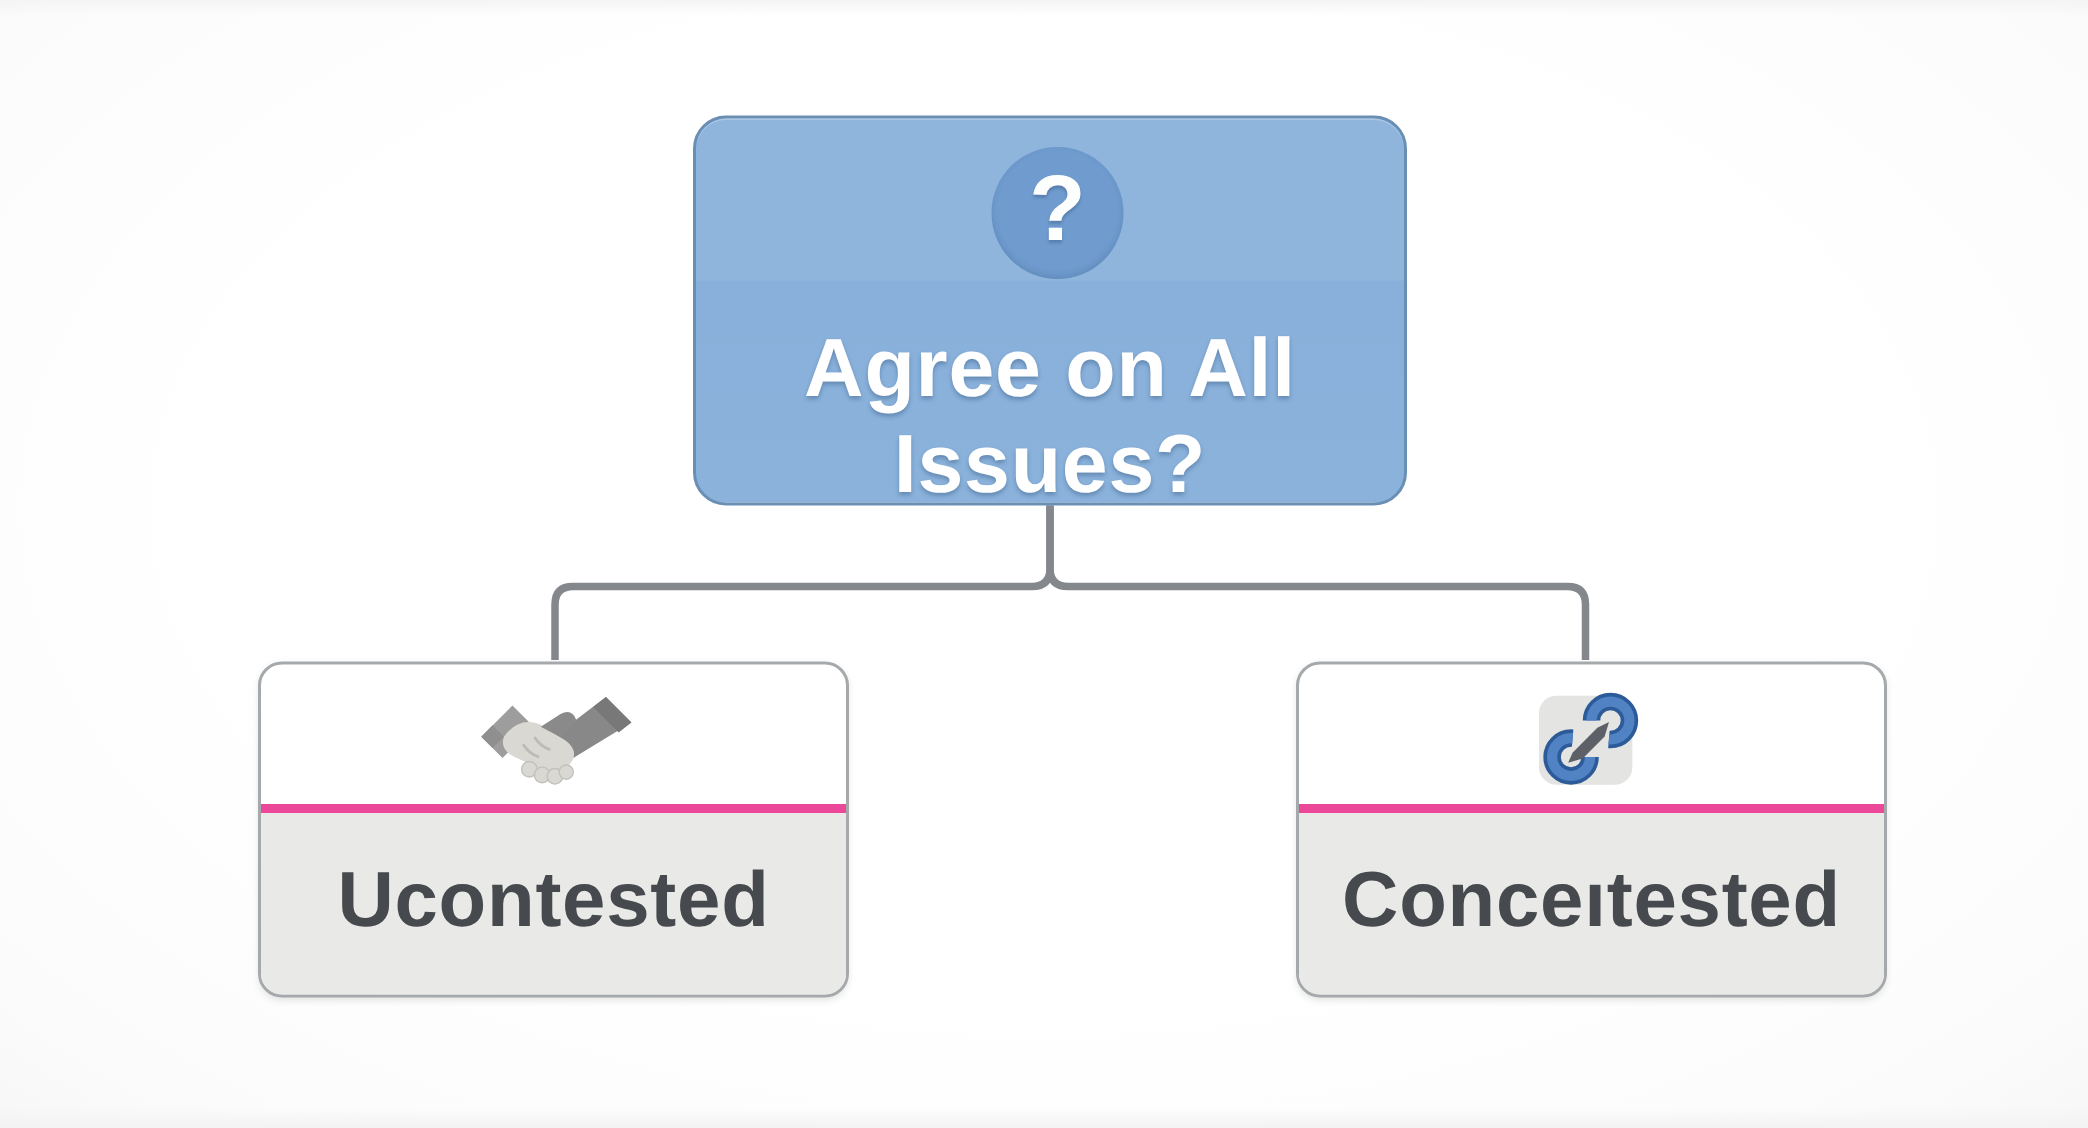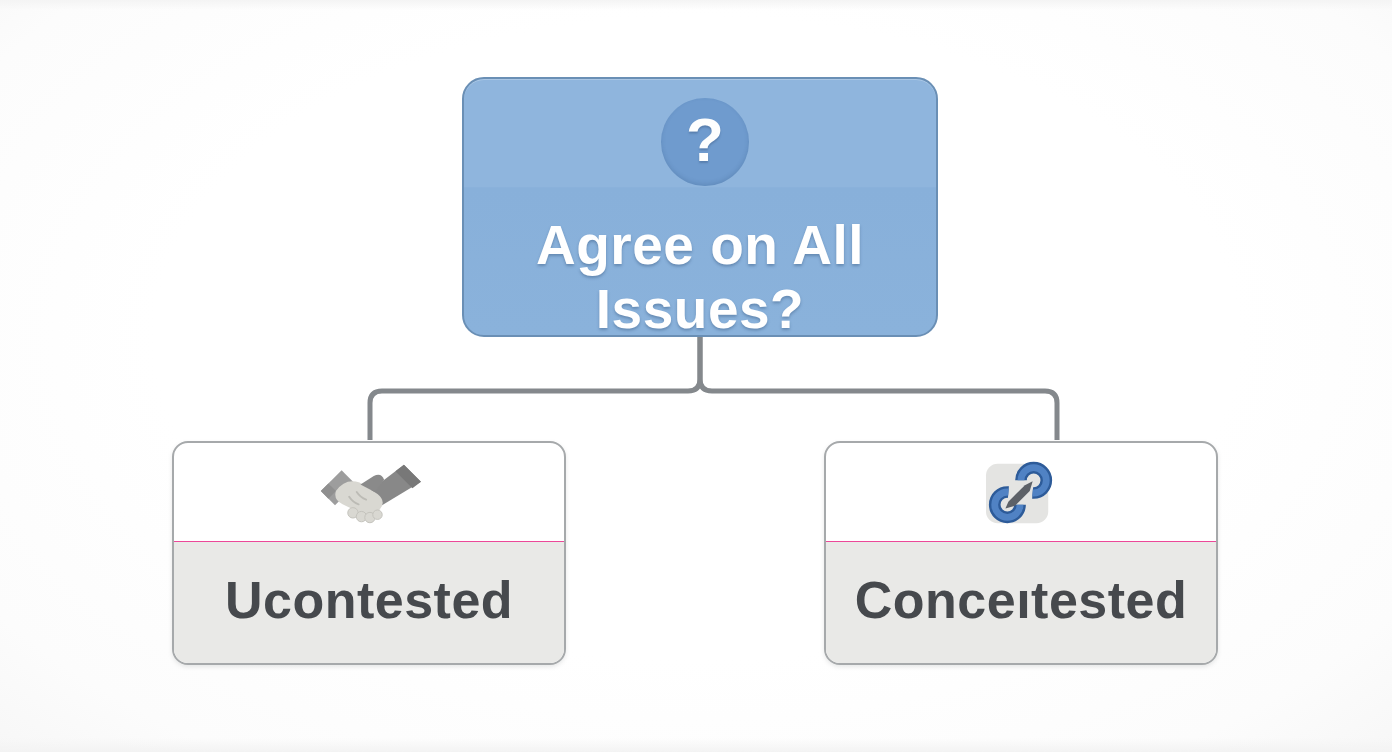--- a/index.html
+++ b/index.html
@@ -71,29 +71,29 @@
     width: 394px; height: 224px;
     box-sizing: border-box;
     top: 441px;
     border: 2px solid #a6a9ab;
     border-radius: 16px;
     background: #ffffff;
     overflow: hidden;
     box-shadow: 0 2px 4px rgba(120,125,130,0.18);
   }
   .branch-node.left  { left: 172px; }
-  .branch-node.right { left: 824px; text-decoration: underline; }
+  .branch-node.right { left: 864px; text-decoration: underline; }
   .branch-icon-area {
     position: absolute; left: 0; top: 0; right: 0; height: 100px;
     display: flex; align-items: center; justify-content: center;
   }
   .branch-band {
     position: absolute; left: 0; right: 0; bottom: 0; height: 121px;
     background: #e9e9e7;
-    border-top: 1px solid #ec4899;
+    border-top: 6px solid #ec4899;
     display: flex; align-items: center; justify-content: center;
   }
   .branch-label {
     color: #46494d;
     font-size: 52px; font-weight: bold;
     letter-spacing: 0.5px;
     transform: translateY(-3px);
   }
   .icon-box { display: block; }
 </style>

